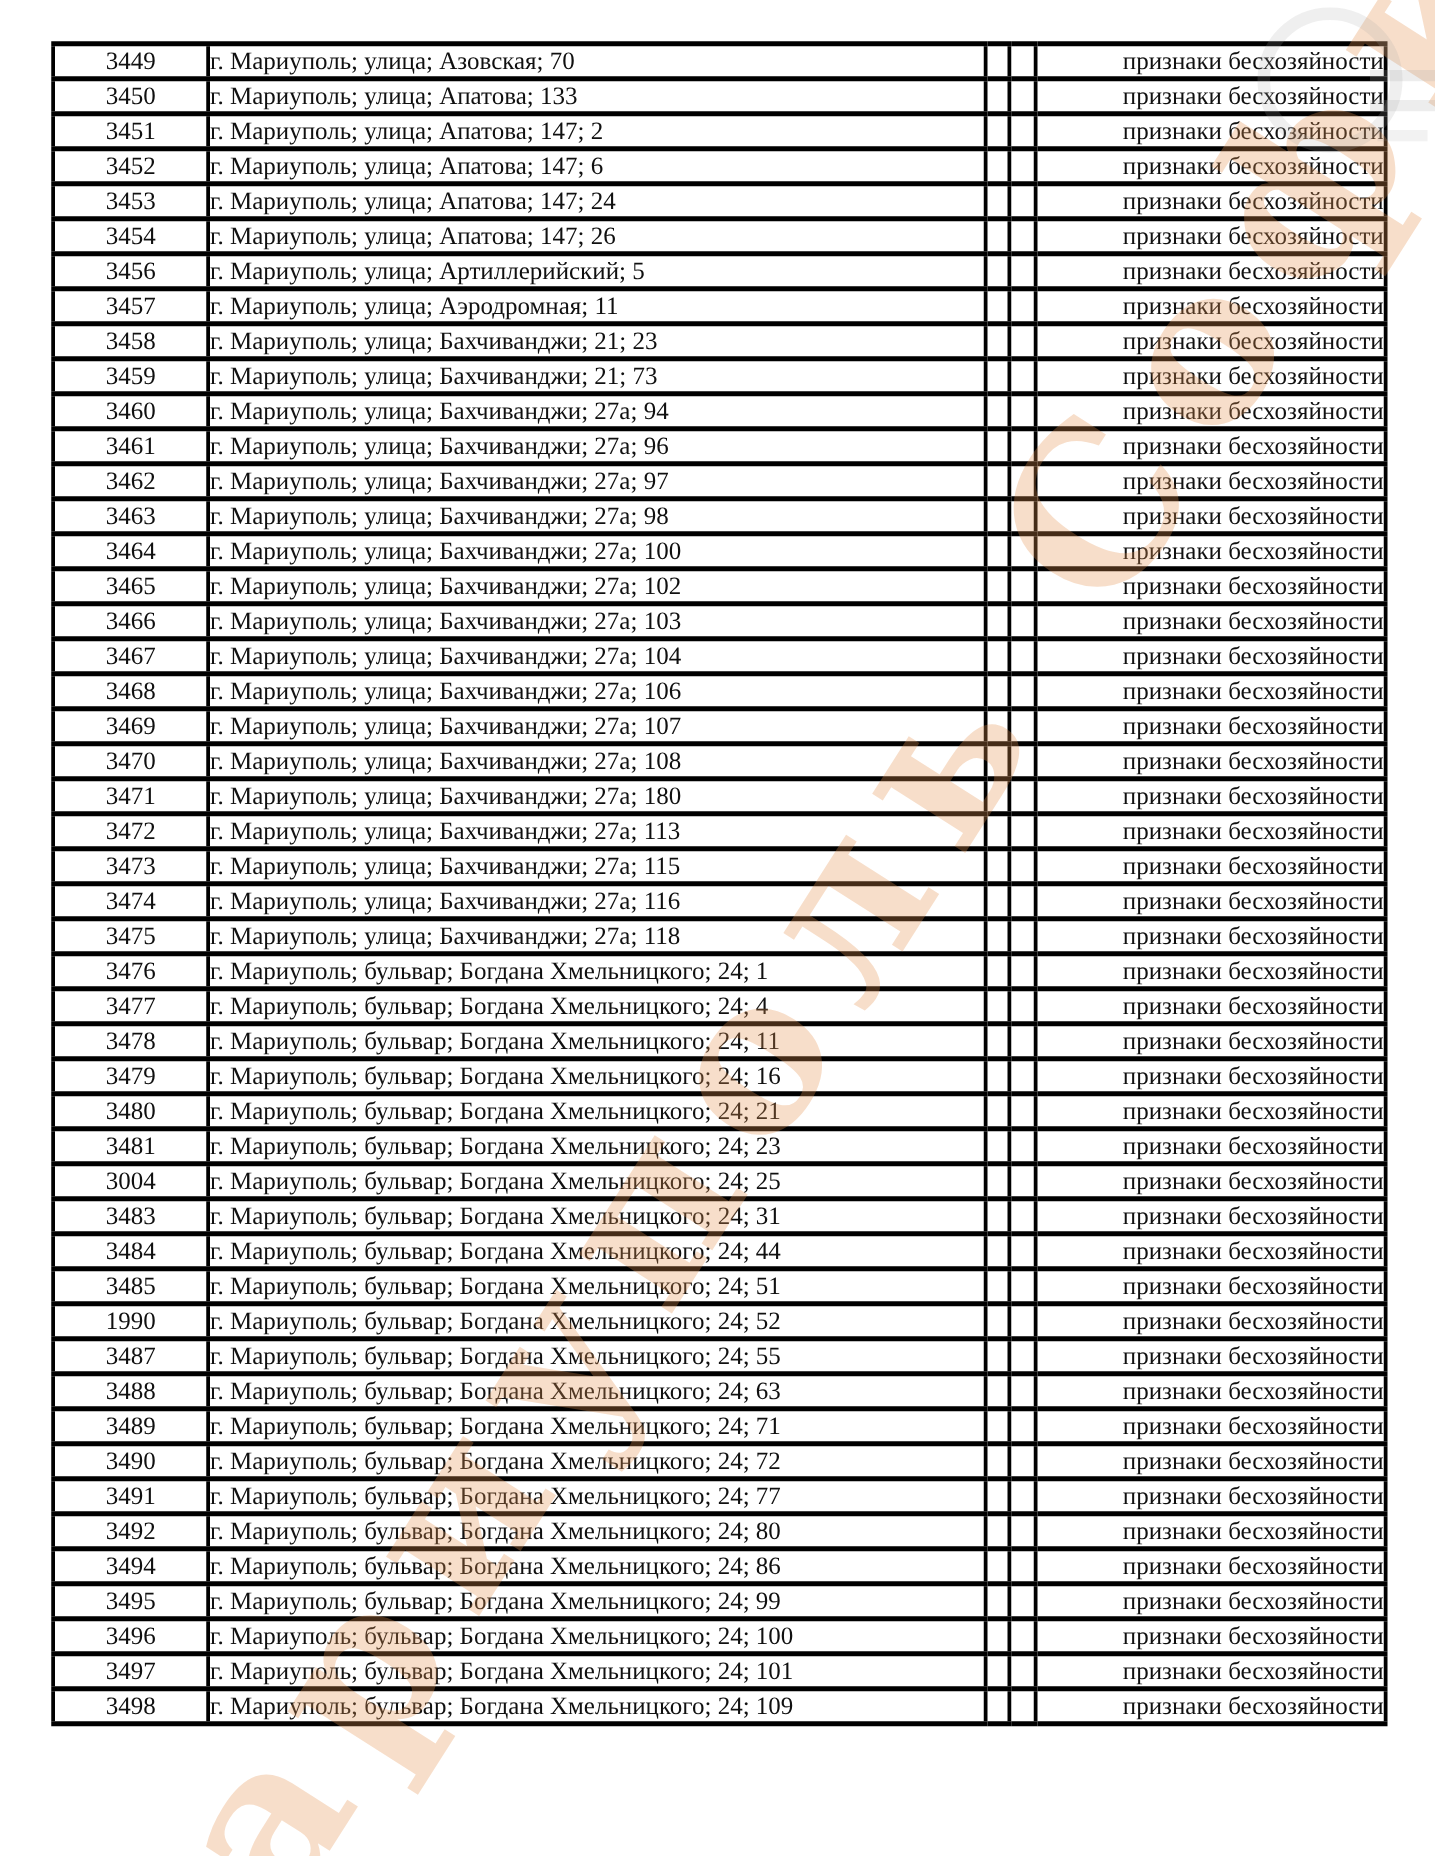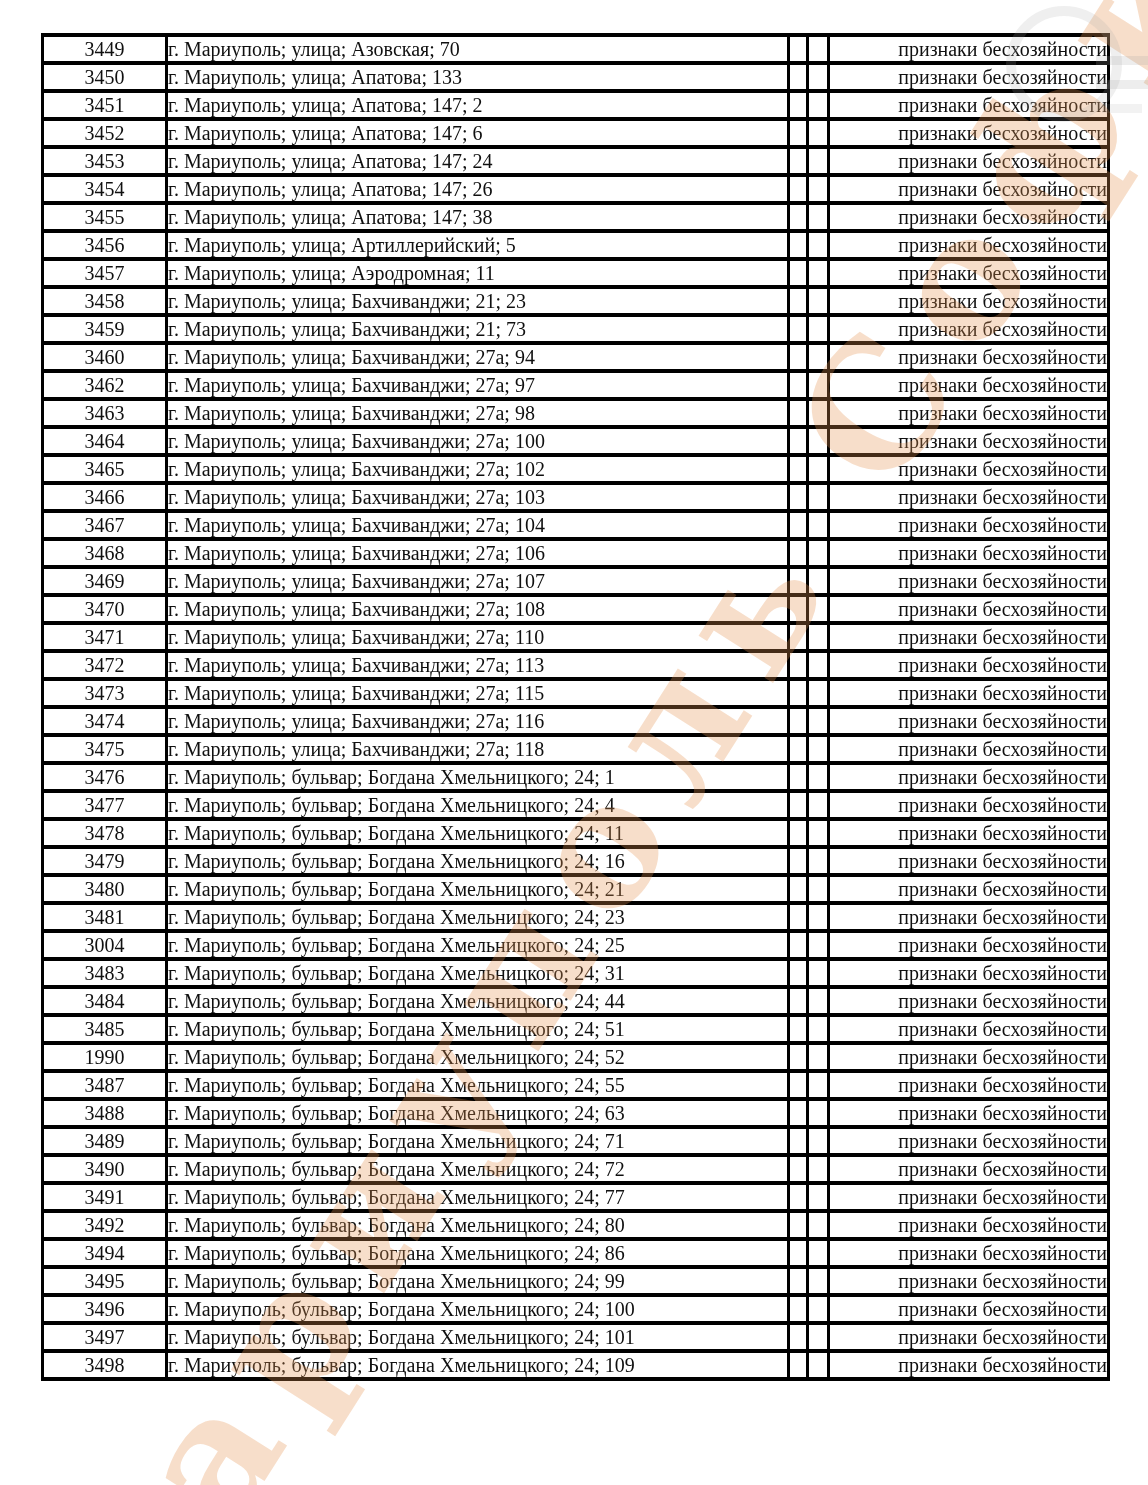--- a/index.html
+++ b/index.html
@@ -117,27 +117,20 @@
         <td class="status">признаки бесхозяйности</td>
       </tr>
         <tr>
         <td class="num">3454</td>
         <td class="addr">г. Мариуполь; улица; Апатова; 147; 26</td>
         <td class="gap1"></td>
         <td class="gap2"></td>
         <td class="status">признаки бесхозяйности</td>
       </tr>
         <tr>
-        <td class="num">3455</td>
-        <td class="addr">г. Мариуполь; улица; Апатова; 147; 38</td>
-        <td class="gap1"></td>
-        <td class="gap2"></td>
-        <td class="status">признаки бесхозяйности</td>
-      </tr>
-        <tr>
         <td class="num">3456</td>
         <td class="addr">г. Мариуполь; улица; Артиллерийский; 5</td>
         <td class="gap1"></td>
         <td class="gap2"></td>
         <td class="status">признаки бесхозяйности</td>
       </tr>
         <tr>
         <td class="num">3457</td>
         <td class="addr">г. Мариуполь; улица; Аэродромная; 11</td>
         <td class="gap1"></td>
@@ -159,20 +152,27 @@
         <td class="status">признаки бесхозяйности</td>
       </tr>
         <tr>
         <td class="num">3460</td>
         <td class="addr">г. Мариуполь; улица; Бахчиванджи; 27а; 94</td>
         <td class="gap1"></td>
         <td class="gap2"></td>
         <td class="status">признаки бесхозяйности</td>
       </tr>
         <tr>
+        <td class="num">3461</td>
+        <td class="addr">г. Мариуполь; улица; Бахчиванджи; 27а; 96</td>
+        <td class="gap1"></td>
+        <td class="gap2"></td>
+        <td class="status">признаки бесхозяйности</td>
+      </tr>
+        <tr>
         <td class="num">3462</td>
         <td class="addr">г. Мариуполь; улица; Бахчиванджи; 27а; 97</td>
         <td class="gap1"></td>
         <td class="gap2"></td>
         <td class="status">признаки бесхозяйности</td>
       </tr>
         <tr>
         <td class="num">3463</td>
         <td class="addr">г. Мариуполь; улица; Бахчиванджи; 27а; 98</td>
         <td class="gap1"></td>
@@ -223,21 +223,21 @@
       </tr>
         <tr>
         <td class="num">3470</td>
         <td class="addr">г. Мариуполь; улица; Бахчиванджи; 27а; 108</td>
         <td class="gap1"></td>
         <td class="gap2"></td>
         <td class="status">признаки бесхозяйности</td>
       </tr>
         <tr>
         <td class="num">3471</td>
-        <td class="addr">г. Мариуполь; улица; Бахчиванджи; 27а; 110</td>
+        <td class="addr">г. Мариуполь; улица; Бахчиванджи; 27а; 180</td>
         <td class="gap1"></td>
         <td class="gap2"></td>
         <td class="status">признаки бесхозяйности</td>
       </tr>
         <tr>
         <td class="num">3472</td>
         <td class="addr">г. Мариуполь; улица; Бахчиванджи; 27а; 113</td>
         <td class="gap1"></td>
         <td class="gap2"></td>
         <td class="status">признаки бесхозяйности</td>

